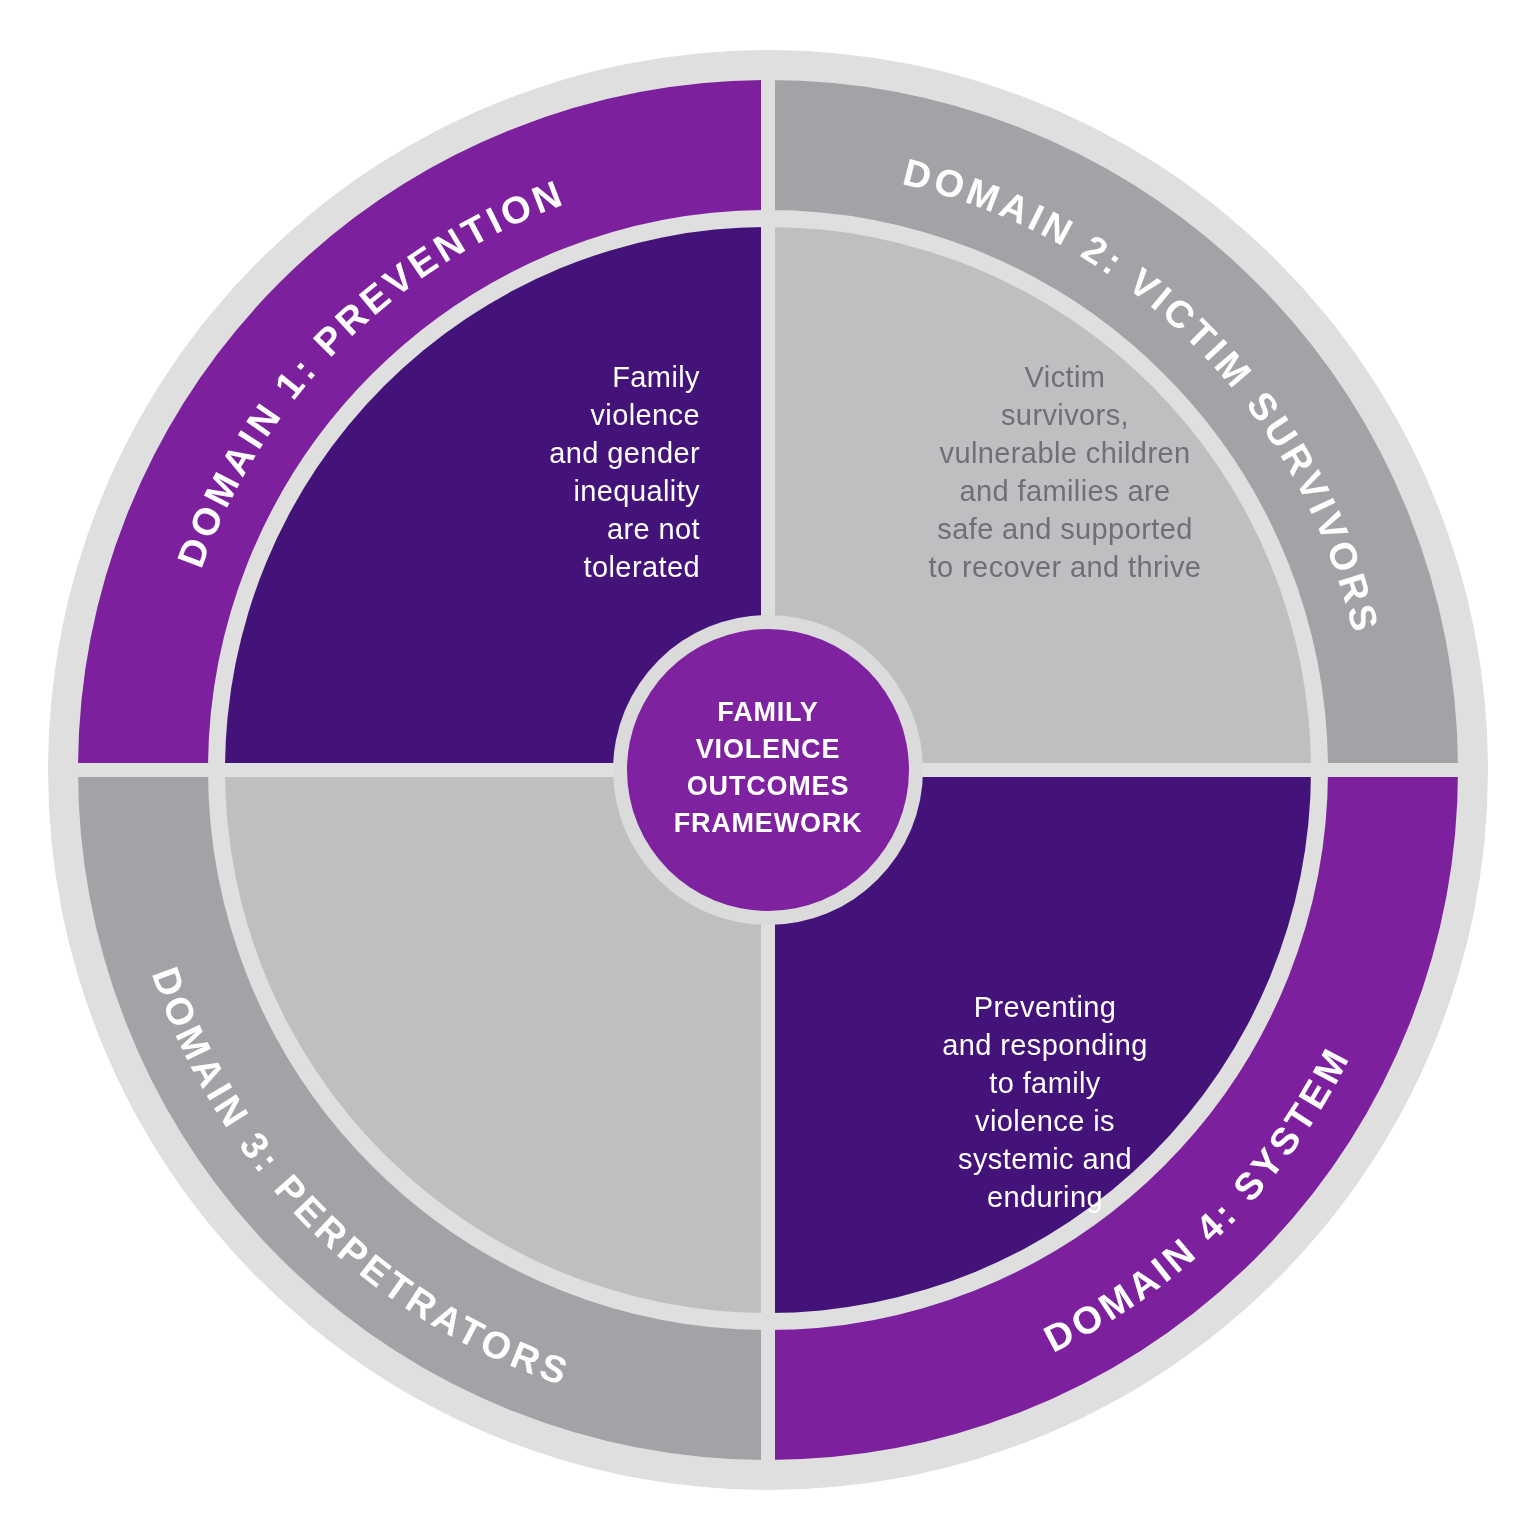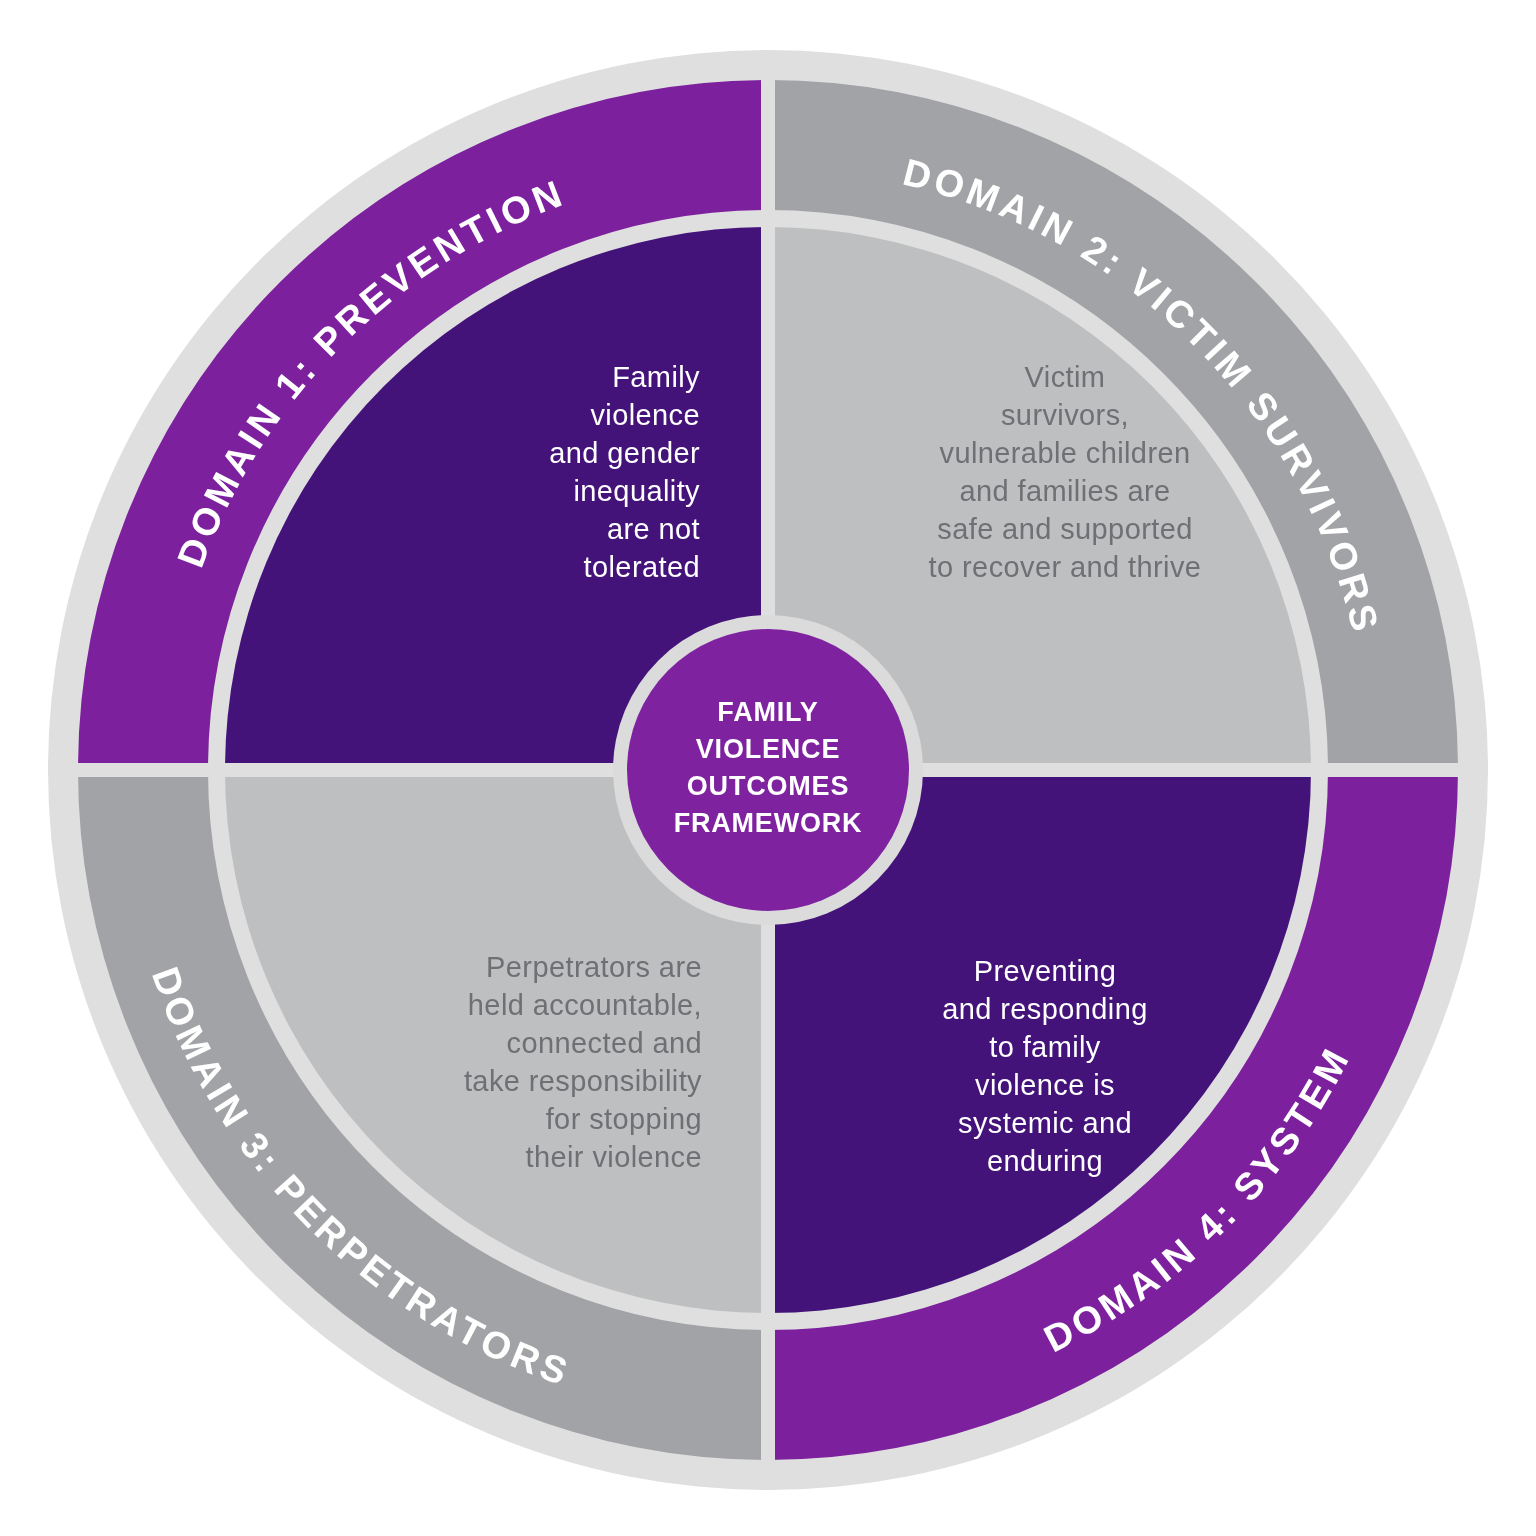--- a/index.html
+++ b/index.html
@@ -110,28 +110,22 @@
 are not
 tolerated</div>
 
   <div class="outcome gray align-left" style="left:830px; top:358px; width:470px;">Victim
 survivors,
 vulnerable children
 and families are
 safe and supported
 to recover and thrive</div>
 
-  <div class="outcome gray align-right" style="right:834px; top:948px; width:480px;">Perpetrators are
-held accountable,
-connected and
-take responsibility
-for stopping
-their violence</div>
 
-  <div class="outcome white align-left" style="left:830px; top:952px; width:430px;">Preventing
+  <div class="outcome white align-left" style="left:830px; top:988px; width:430px;">Preventing
 and responding
 to family
 violence is
 systemic and
 enduring</div>
 
   <div class="center-label">FAMILY
 VIOLENCE
 OUTCOMES
 FRAMEWORK</div>

